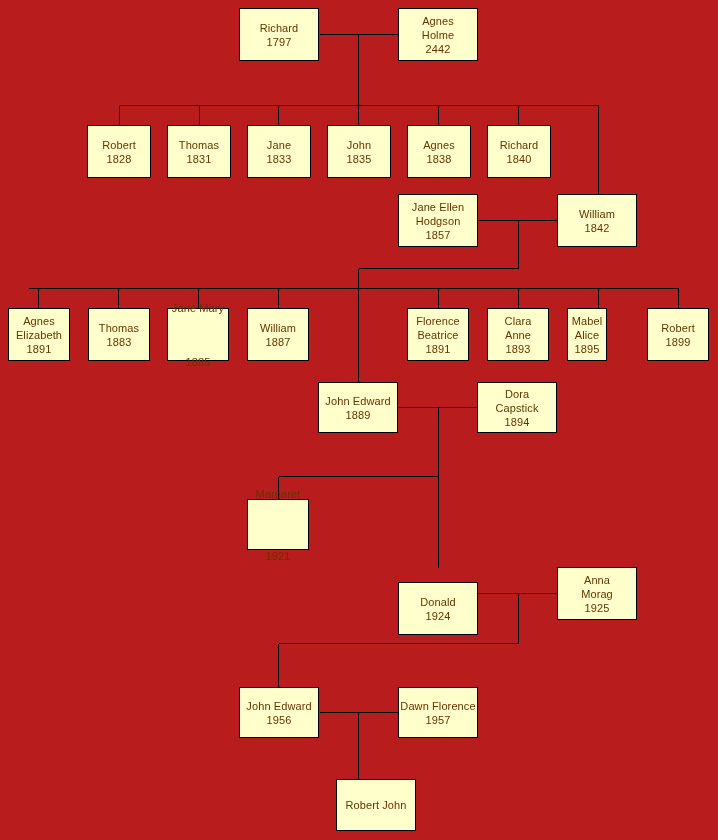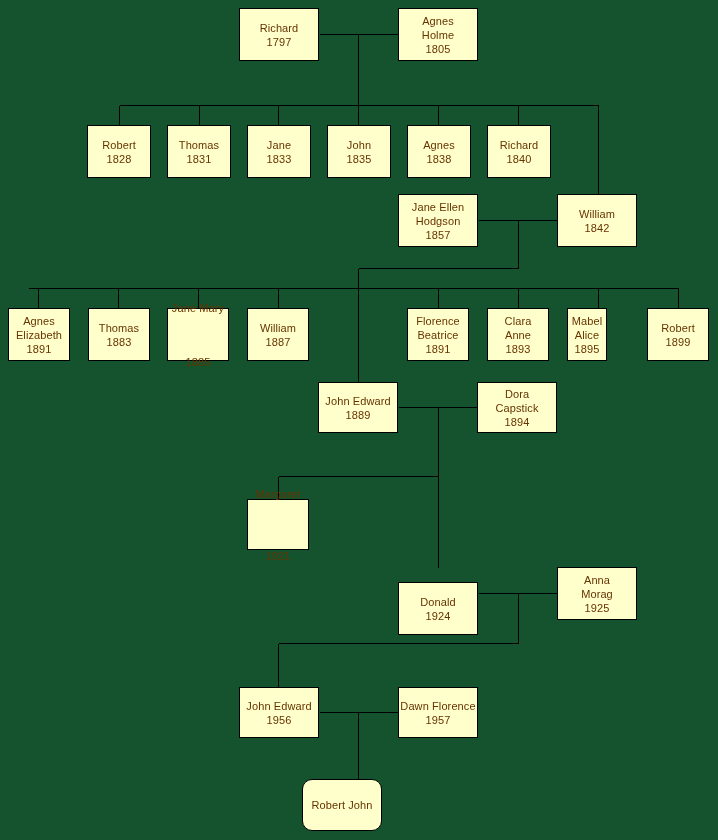--- a/index.html
+++ b/index.html
@@ -4,21 +4,21 @@
 <style>
   html, body {
     margin: 0;
     padding: 0;
     background: #ffffcc;
   }
   #canvas {
     position: relative;
     width: 718px;
     height: 840px;
-    background: #14532d;
+    background: #b91c1c;
     font-family: "Liberation Sans", sans-serif;
     overflow: hidden;
   }
   .node {
     position: absolute;
     box-sizing: border-box;
     border: 1px solid #000000;
     background: #ffffcc;
     display: flex;
     flex-direction: column;
@@ -102,21 +102,21 @@
   </svg>
 
   <div class="node" style="left:239px; top:8px; width:80px; height:53px;">
     <span class="nm">Richard</span>
     <span class="yr">1797</span>
   </div>
 
   <div class="node" style="left:398px; top:8px; width:80px; height:53px;">
     <span class="nm">Agnes</span>
     <span class="nm">Holme</span>
-    <span class="yr">1805</span>
+    <span class="yr">2442</span>
   </div>
 
   <div class="node" style="left:87px; top:125px; width:64px; height:53px;">
     <span class="nm">Robert</span>
     <span class="yr">1828</span>
   </div>
 
   <div class="node" style="left:167px; top:125px; width:64px; height:53px;">
     <span class="nm">Thomas</span>
     <span class="yr">1831</span>
@@ -227,17 +227,17 @@
   <div class="node" style="left:239px; top:687px; width:80px; height:51px;">
     <span class="nm">John Edward</span>
     <span class="yr">1956</span>
   </div>
 
   <div class="node" style="left:398px; top:687px; width:80px; height:51px;">
     <span class="nm">Dawn Florence</span>
     <span class="yr">1957</span>
   </div>
 
-  <div class="node" style="left:302px; top:779px; width:80px; height:52px;border-radius:10px;">
+  <div class="node" style="left:336px; top:779px; width:80px; height:52px;">
     <span class="nm">Robert John</span>
   </div>
 
 </div>
 
 </body></html>

